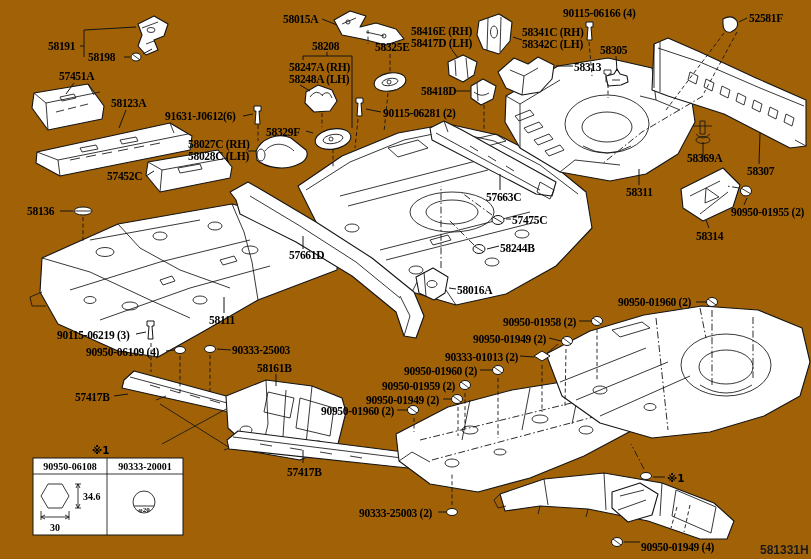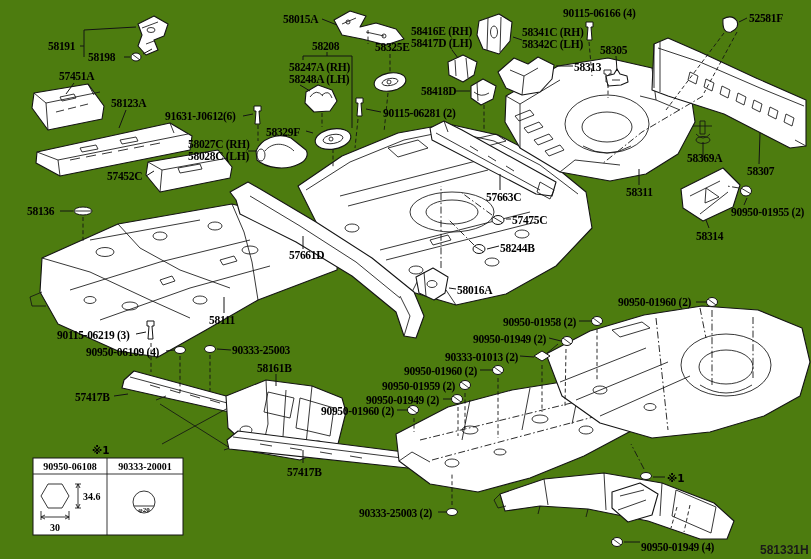--- a/index.html
+++ b/index.html
@@ -1,16 +1,16 @@
 <!DOCTYPE html>
 <html><head>
 <meta charset="utf-8">
 <style>
   html,body{margin:0;padding:0;background:#fff;}
-  .stage{position:relative;width:811px;height:559px;background:#4d7c0f;overflow:hidden;}
+  .stage{position:relative;width:811px;height:559px;background:#a16207;overflow:hidden;}
   svg{position:absolute;left:0;top:0;}
   .p   {fill:#ffffff;stroke:#141414;stroke-width:1.1;stroke-linejoin:round;}
   .pl  {fill:none;stroke:#141414;stroke-width:.85;stroke-linejoin:round;}
   .ld  {fill:none;stroke:#141414;stroke-width:1;}
   .dsh {fill:none;stroke:#141414;stroke-width:.9;stroke-dasharray:4 2.6;}
   .ddt {fill:none;stroke:#141414;stroke-width:.9;stroke-dasharray:7 2.5 1.6 2.5;}
   .fs  {fill:#ffffff;stroke:#141414;stroke-width:1;}
   text{user-select:none;}
   .lbl{font-family:"Liberation Serif",serif;font-weight:700;font-size:11.5px;letter-spacing:-.3px;fill:#000;}
   .ctr{text-anchor:middle;}

